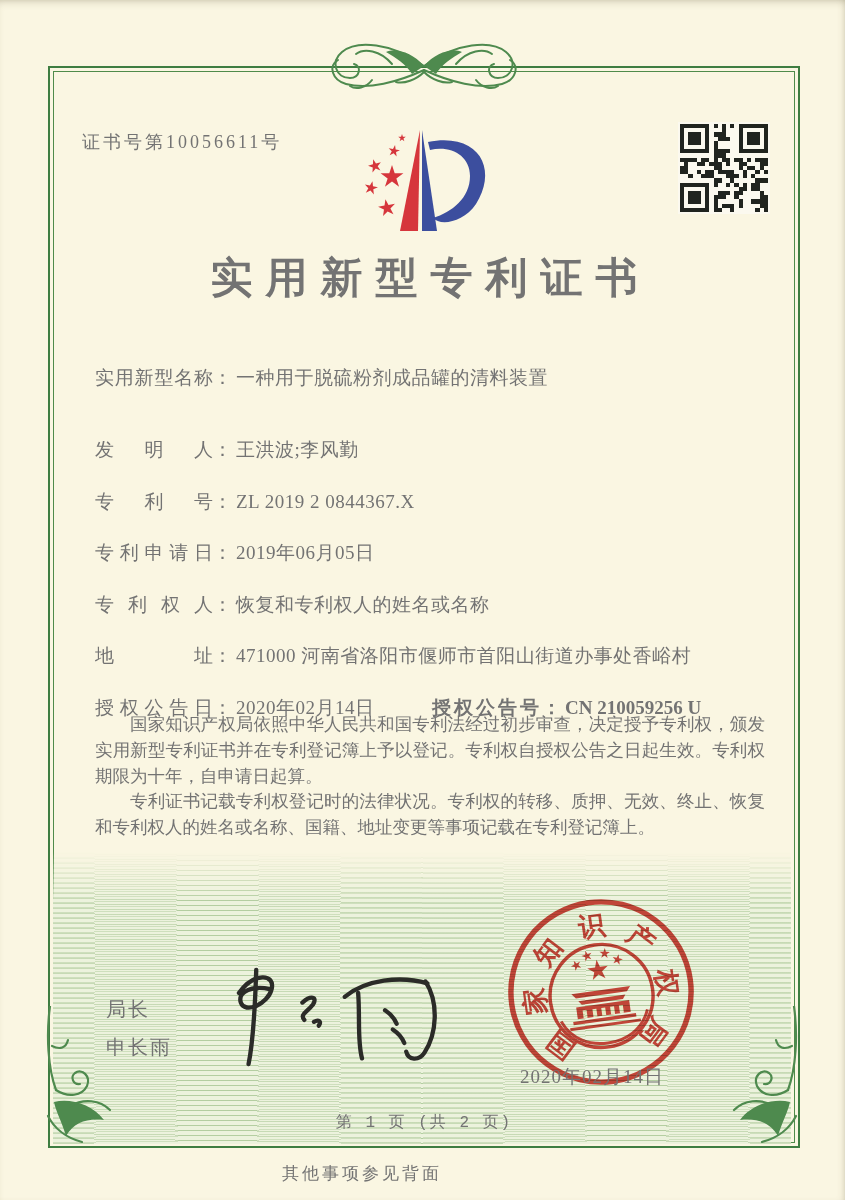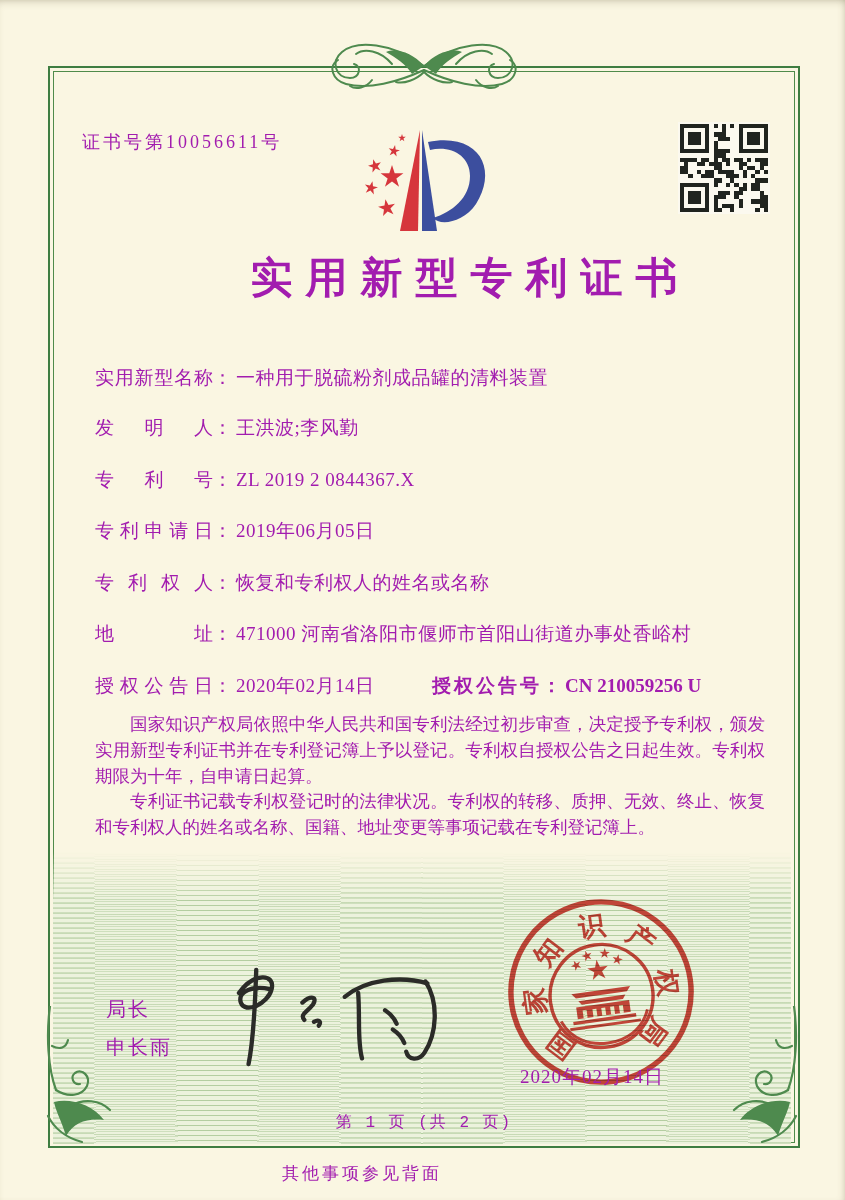--- a/index.html
+++ b/index.html
@@ -1,43 +1,43 @@
 <!DOCTYPE html>
 <html><head>
 <meta charset="utf-8">
 <style>
   html,body{margin:0;padding:0;background:#efe9d6;}
   .page{
     position:relative;width:845px;height:1200px;margin:0 auto;
     background:#faf6e2;overflow:hidden;
-    font-family:"Liberation Serif","DejaVu Serif",serif;color:#a21caf;
+    font-family:"Liberation Serif","DejaVu Serif",serif;color:#737373;
     box-shadow:inset 0 6px 10px -6px rgba(90,80,50,.35), inset -5px 0 8px -6px rgba(90,80,50,.3);
   }
   .frame{
     position:absolute;left:48px;top:66px;width:752px;height:1082px;
     box-sizing:border-box;border:2.5px solid #3e7d41;
   }
   .frame::before{
     content:"";position:absolute;inset:3px;border:1px solid #4f8b4a;
   }
   .guilloche{
     position:absolute;left:53px;top:852px;width:738px;height:292px;
     background:
       repeating-linear-gradient(180.7deg, rgba(137,178,115,.38) 0 1px, rgba(0,0,0,0) 1px 5px),
       repeating-linear-gradient(179.3deg, rgba(137,178,115,.30) 0 1px, rgba(0,0,0,0) 1px 5px),
       #ecf2dd;
     -webkit-mask-image:linear-gradient(180deg, transparent 0, #000 48px);
     mask-image:linear-gradient(180deg, transparent 0, #000 48px);
   }
   .abs{position:absolute;}
   .cert-no{left:82px;top:130px;font-size:18px;letter-spacing:3px;}
-  .title{left:48px;top:250px;width:752px;text-align:center;font-size:42px;font-weight:bold;letter-spacing:13px;text-indent:13px;padding-left:40px;}
+  .title{left:48px;top:250px;width:752px;text-align:center;font-size:42px;font-weight:bold;letter-spacing:13px;text-indent:13px;}
   .fields{left:95px;top:364px;width:676px;font-size:19px;}
   .frow{position:relative;line-height:28px;margin-bottom:23.5px;white-space:nowrap;}
-  .frow.first{margin-bottom:22px;}
+  .frow.first{margin-bottom:44px;}
   .flabel{display:inline-block;width:118px;text-align:justify;text-align-last:justify;vertical-align:bottom;}
   .fcolon{margin-right:4px;}
   .fvalue{letter-spacing:.5px;}
   .gazette{position:absolute;left:337px;top:0;font-weight:bold;}
   .gazette .glabel{letter-spacing:3px;}
   .paras{left:95px;top:712px;width:670px;font-size:17.5px;line-height:25.8px;text-align:justify;}
   .paras p{margin:0;text-indent:2em;}
   .bureau-title{left:106px;top:996px;font-size:20px;letter-spacing:2px;}
   .bureau-name{left:106px;top:1034px;font-size:20px;letter-spacing:2px;}
   .sig{left:212px;top:962px;}

